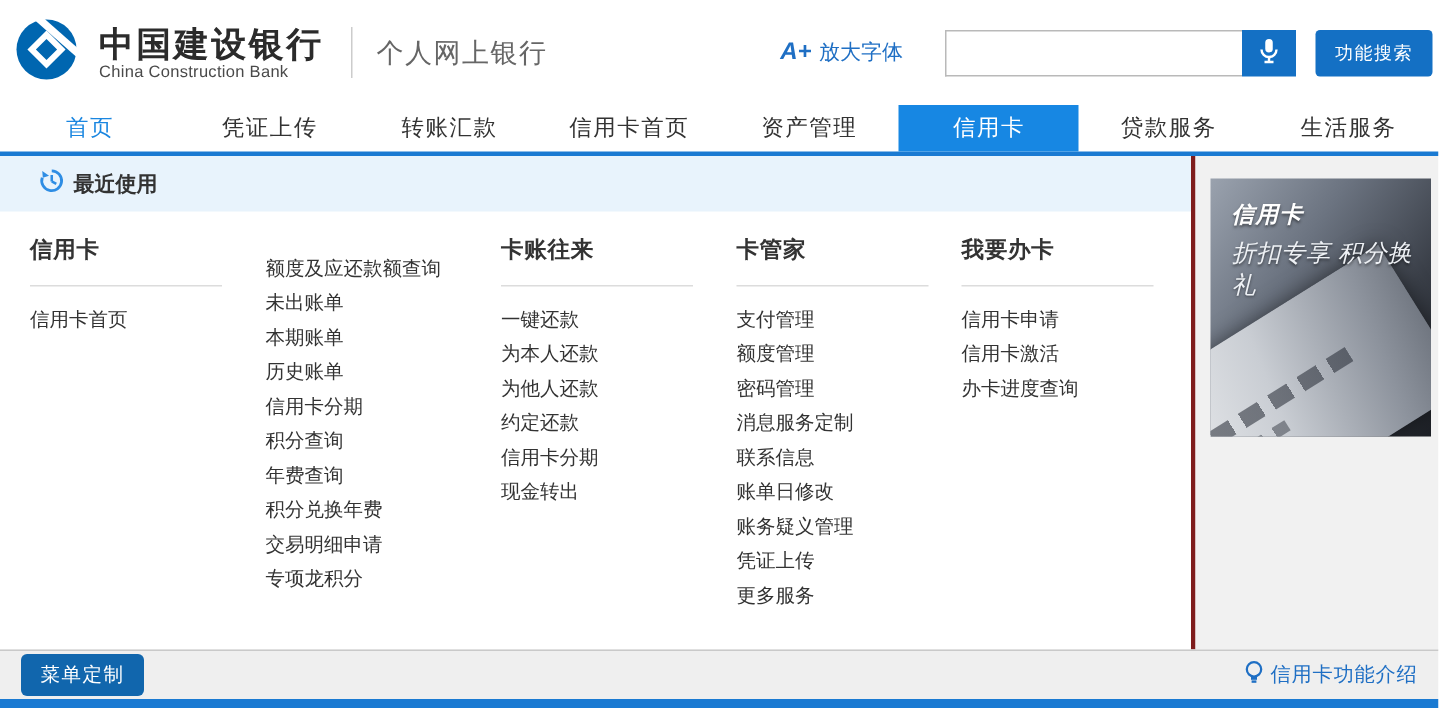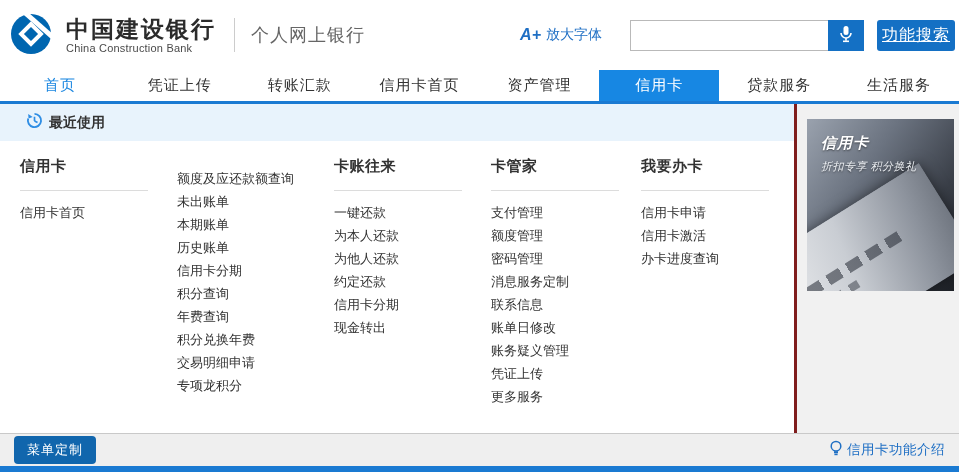--- a/index.html
+++ b/index.html
@@ -16,21 +16,21 @@
   .bank-cn { font-size:23px; font-weight:bold; color:#2b2b2b; letter-spacing:2px; line-height:26px; }
   .bank-en { font-size:11px; color:#4a4a4a; letter-spacing:.2px; }
   .v-divider { width:1px; height:34px; background:#ccc; margin:0 16px 0 18px; }
   .portal-title { font-size:18px; color:#666; letter-spacing:1px; }
   .spacer { flex:1; }
   .font-zoom { display:flex; align-items:center; color:#1f6fc4; font-size:14px; cursor:pointer; margin-right:28px; }
   .font-zoom .aplus { font-weight:bold; font-size:16px; margin-right:5px; font-style:italic; }
   .search-wrap { display:flex; align-items:center; }
   .search-input { width:198px; height:31px; border:1px solid #b9b9b9; border-right:none; padding:0 8px; font-size:13px; outline:none; }
   .mic-btn { width:36px; height:31px; background:#1470c4; border:none; display:flex; align-items:center; justify-content:center; cursor:pointer; }
-  .search-btn { margin-left:13px; width:78px; height:31px; background:#1470c4; color:#fff; border:none; border-radius:3px; font-size:16px; cursor:pointer; letter-spacing:1px;text-decoration:underline; }
+  .search-btn { margin-left:13px; width:78px; height:31px; background:#1470c4; color:#fff; border:none; border-radius:3px; font-size:12px; cursor:pointer; letter-spacing:1px; }
 
   
   .tabs { height:34px; display:flex; border-bottom:3px solid #1a7ad2; background:#fff; }
   .tab { flex:1; display:flex; align-items:center; justify-content:center; font-size:15px; color:#333; cursor:pointer; letter-spacing:1px; }
   .tab.home { color:#1a86e0; }
   .tab.active { background:#1787e3; color:#fff; }
 
   
   .content { display:flex; height:329px; }
   .menu-area { flex:1; border-right:3px solid #7f1d1d; display:flex; flex-direction:column; background:#fff; }
@@ -49,21 +49,21 @@
   .promo { width:147px; height:172px; position:relative; overflow:hidden; cursor:pointer;
     background:linear-gradient(125deg,#9aa2ae 0%,#6b7380 35%,#3a3f48 70%,#1d2026 100%); }
   .promo-card { position:absolute; width:205px; height:112px; left:-48px; bottom:-30px; transform:rotate(-32deg);
     background:linear-gradient(100deg,#f2f3f4 0%,#c9cdd3 45%,#8d939d 80%,#6a707a 100%);
     box-shadow:0 0 14px rgba(0,0,0,.5); }
   .promo-card::before { content:""; position:absolute; left:20px; top:46px; width:130px; height:11px;
     background:repeating-linear-gradient(90deg, rgba(35,40,50,.55) 0 15px, transparent 15px 23px); }
   .promo-card::after { content:""; position:absolute; left:20px; top:66px; width:70px; height:8px;
     background:repeating-linear-gradient(90deg, rgba(35,40,50,.45) 0 12px, transparent 12px 20px); }
   .promo-title { position:absolute; top:15px; left:14px; color:#fff; font-size:15px; font-weight:bold; font-style:italic; letter-spacing:1px; text-shadow:0 1px 2px rgba(0,0,0,.5); }
-  .promo-subtitle { position:absolute; top:40px; left:14px; color:#eef1f5; font-size:11px; font-style:italic; letter-spacing:.5px; text-shadow:0 1px 2px rgba(0,0,0,.5); }
+  .promo-subtitle { position:absolute; top:40px; left:14px; color:#eef1f5; font-size:16px; font-style:italic; letter-spacing:.5px; text-shadow:0 1px 2px rgba(0,0,0,.5); }
 
   
   .bottom-bar { height:33px; background:#efefef; border-top:1px solid #c9c9c9; display:flex; align-items:center; padding:0 14px; }
   .customize-btn { background:#1166ad; color:#fff; border:none; border-radius:4px; font-size:13px; padding:5px 13px; cursor:pointer; letter-spacing:1px; }
   .intro-link { margin-left:auto; display:flex; align-items:center; color:#1f6fc4; font-size:13.5px; cursor:pointer; letter-spacing:.5px; }
   .intro-link svg { margin-right:4px; }
   .footer-strip { height:6px; background:#1a7ad2; }
 </style>
 </head>
 <body>

